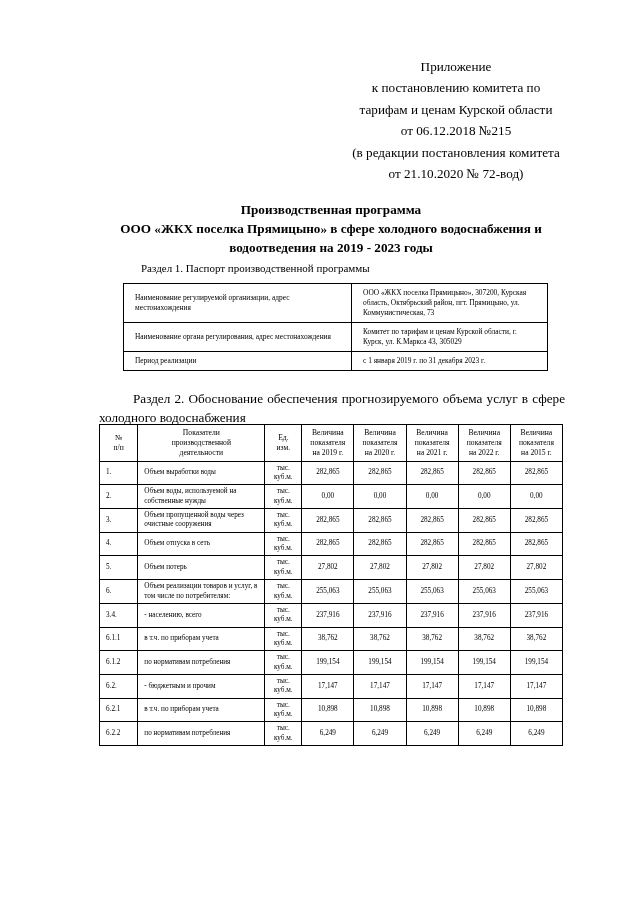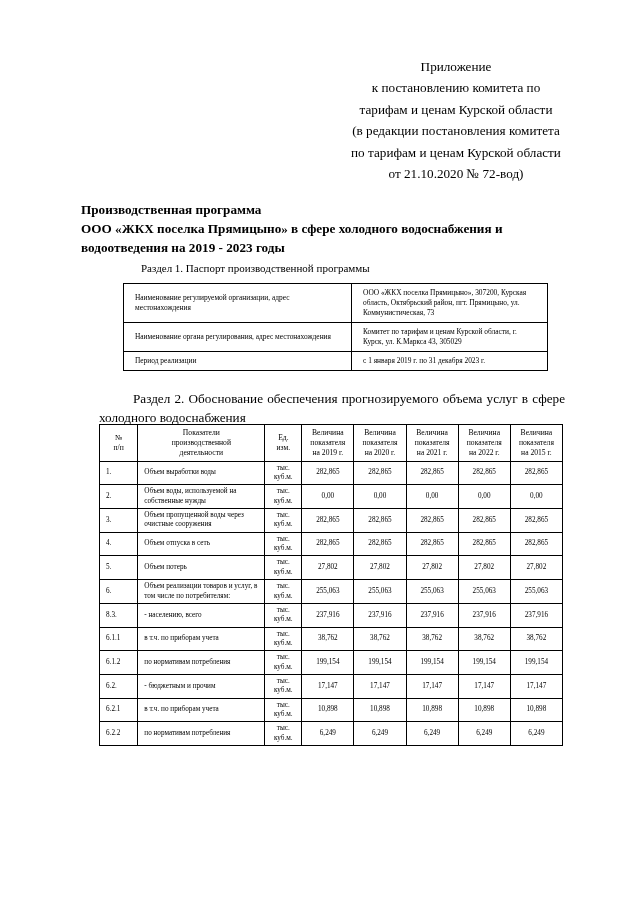--- a/index.html
+++ b/index.html
@@ -34,21 +34,21 @@
     line-height: 1.62;
   }
   .appendix-block div { white-space: nowrap; }
 
   
   .doc-title {
     position: absolute;
     left: 70px;
     top: 200px;
     width: 500px;
-    text-align: left;
+    text-align: center;
     font-weight: bold;
     font-size: 13.2px;
     line-height: 1.45;
   }
 
   
   .section1-heading {
     position: absolute;
     left: 130px;
     top: 262px;
@@ -130,22 +130,22 @@
 </style>
 </head>
 <body>
 
 <div class="page">
 
   <div class="appendix-block">
     <div>Приложение</div>
     <div>к постановлению комитета по</div>
     <div>тарифам и ценам Курской области</div>
+    <div>от 06.12.2018 №215</div>
     <div>(в редакции постановления комитета</div>
-    <div>по тарифам и ценам Курской области</div>
     <div>от 21.10.2020 № 72-вод)</div>
   </div>
 
   <div class="doc-title">
     <div>Производственная программа</div>
     <div>ООО «ЖКХ поселка Прямицыно» в сфере холодного водоснабжения и</div>
     <div>водоотведения на 2019 - 2023 годы</div>
   </div>
 
   <div class="section1-heading">Раздел 1. Паспорт производственной программы</div>
@@ -288,21 +288,21 @@
             <span class="unit-line">тыс.</span>
             <span class="unit-line">куб.м.</span>
           </td>
           <td class="c-val">255,063</td>
           <td class="c-val">255,063</td>
           <td class="c-val">255,063</td>
           <td class="c-val">255,063</td>
           <td class="c-val">255,063</td>
         </tr>
         <tr>
-          <td class="c-num">8.3.</td>
+          <td class="c-num">3.4.</td>
           <td class="c-name">- населению, всего</td>
           <td class="c-unit">
             <span class="unit-line">тыс.</span>
             <span class="unit-line">куб.м.</span>
           </td>
           <td class="c-val">237,916</td>
           <td class="c-val">237,916</td>
           <td class="c-val">237,916</td>
           <td class="c-val">237,916</td>
           <td class="c-val">237,916</td>

